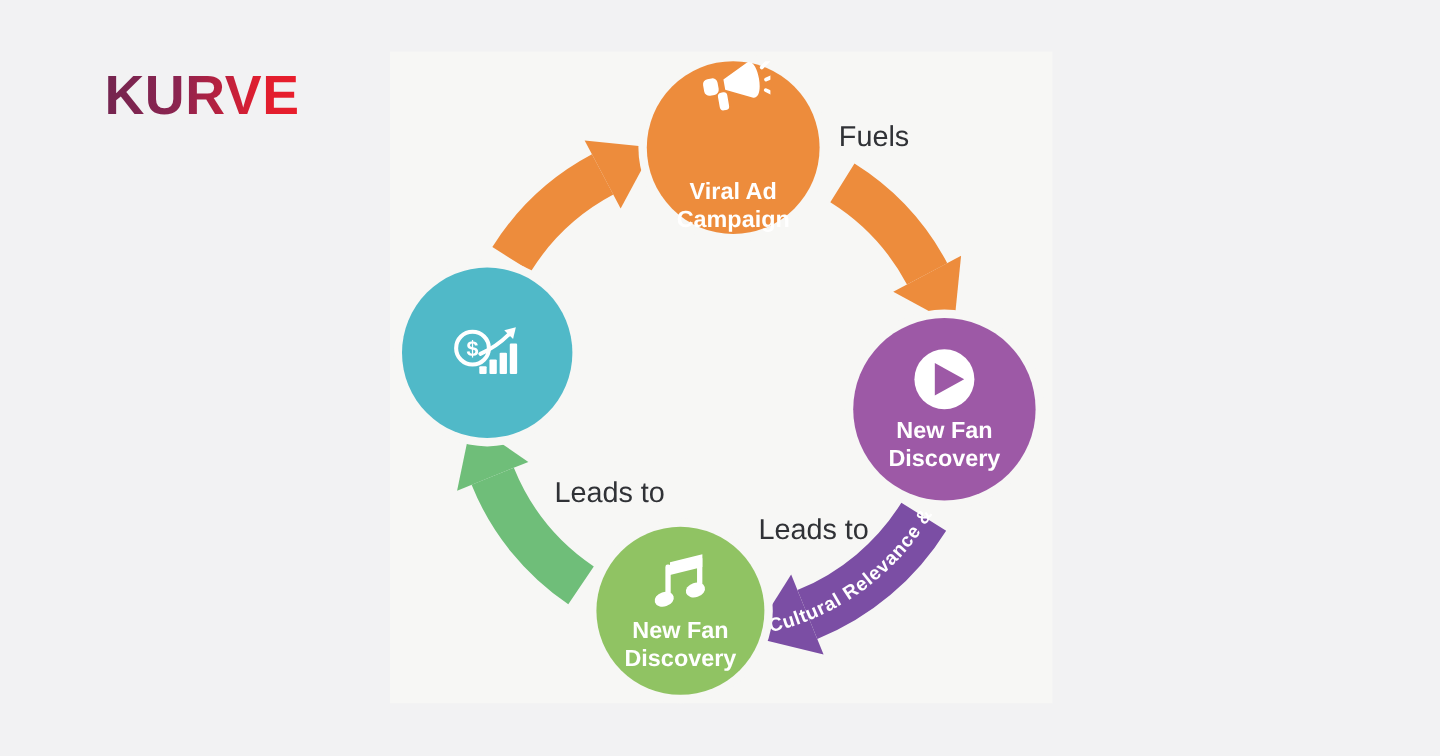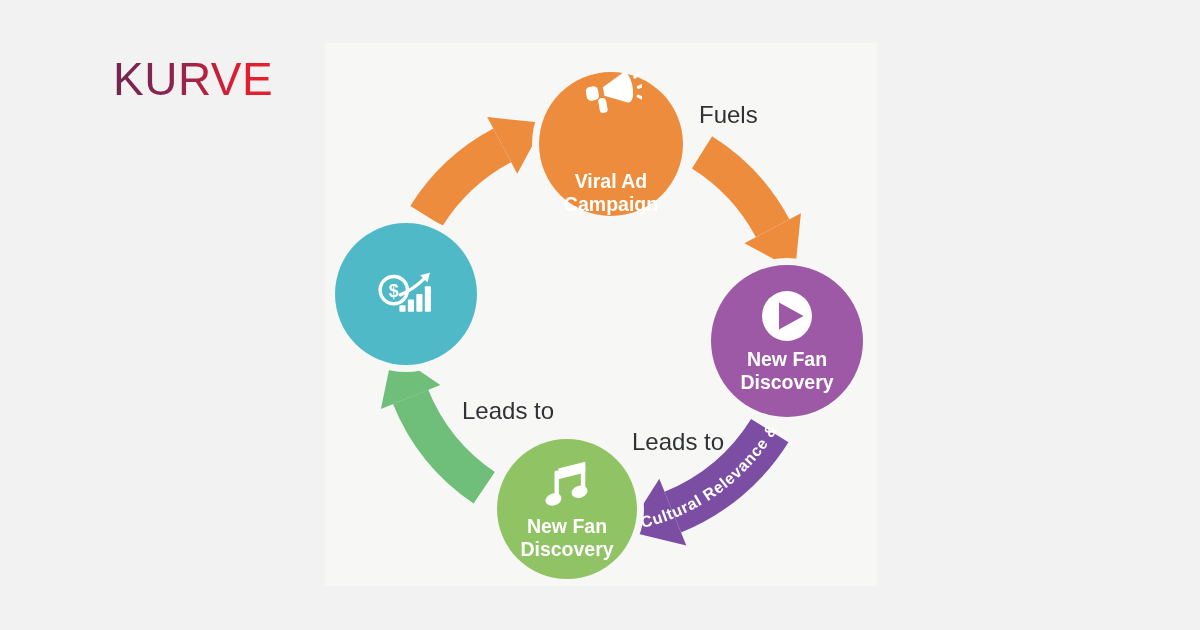--- a/index.html
+++ b/index.html
@@ -8,23 +8,23 @@
 
   .canvas { position: relative; width: 1200px; height: 630px; background: #F2F2F3; }
 
   .panel {
     position: absolute; left: 325px; top: 43px; width: 552px; height: 543px;
     background: #F7F7F5;
   }
 
   .logo {
     position: absolute; left: 87px; top: 52px;
-    font-size: 46px; font-weight: 400; letter-spacing: 0.5px;
+    font-size: 46px; font-weight: 700; letter-spacing: 0.5px;
     background: linear-gradient(90deg, #74254F 0%, #8C2450 38%, #DF1E2F 78%, #EA1E2B 100%);
-    -webkit-background-clip: text; background-clip: text; color: transparent; margin-left: 26px;
+    -webkit-background-clip: text; background-clip: text; color: transparent;
   }
 
   svg.arrows { position: absolute; left: 0; top: 0; width: 1200px; height: 630px; }
   svg.arrows path.band { fill: none; }
 
   .arrow-text {
     font-size: 16px; font-weight: 700; fill: #ffffff; letter-spacing: 0.4px;
   }
 
   .node {
@@ -66,21 +66,21 @@
 
     <path class="band" d="M 484.2 487.8 A 200 200 0 0 1 410.6 396.9" stroke-width="38" stroke="#6FBE79"></path>
     <polygon points="380.9,408.9 440.3,384.9 392.6,352.4" fill="#6FBE79"></polygon>
 
     <path id="purple-text-path" d="M 645.6 520.9 A 205 205 0 0 0 786.1 398.8" fill="none"></path>
     <text class="arrow-text" text-anchor="middle" dominant-baseline="central">
       <textPath href="#purple-text-path" startOffset="50%">Cultural Relevance &amp; ROI</textPath>
     </text>
   </svg>
 
-  <div class="node" style="left: 539px; top: 72px; width: 144px; height: 144px; background: rgb(237, 140, 60); gap: 44px;">
+  <div class="node" style="left: 539px; top: 51px; width: 144px; height: 144px; background: rgb(237, 140, 60); gap: 44px;">
     <svg class="icon" width="62" height="54" viewBox="-32 -30 64 56" aria-hidden="true">
       <g transform="rotate(-10)" fill="#ffffff">
         <path d="M 18 -26 C 23.5 -27.5 26.5 -19 26.5 -9 C 26.5 1 23.5 9.5 18 8 L -7 -4 L -7 -14 Z"></path>
         <rect x="-27" y="-17" width="14" height="16" rx="5"></rect>
         <rect x="-15" y="-2" width="9" height="17" rx="3.5"></rect>
         <g stroke="#ffffff" stroke-width="3.6" stroke-linecap="round" fill="none">
           <path d="M 31 -19 L 38 -24"></path>
           <path d="M 33 -7 L 42 -9"></path>
           <path d="M 31 3 L 38 8"></path>
         </g>

